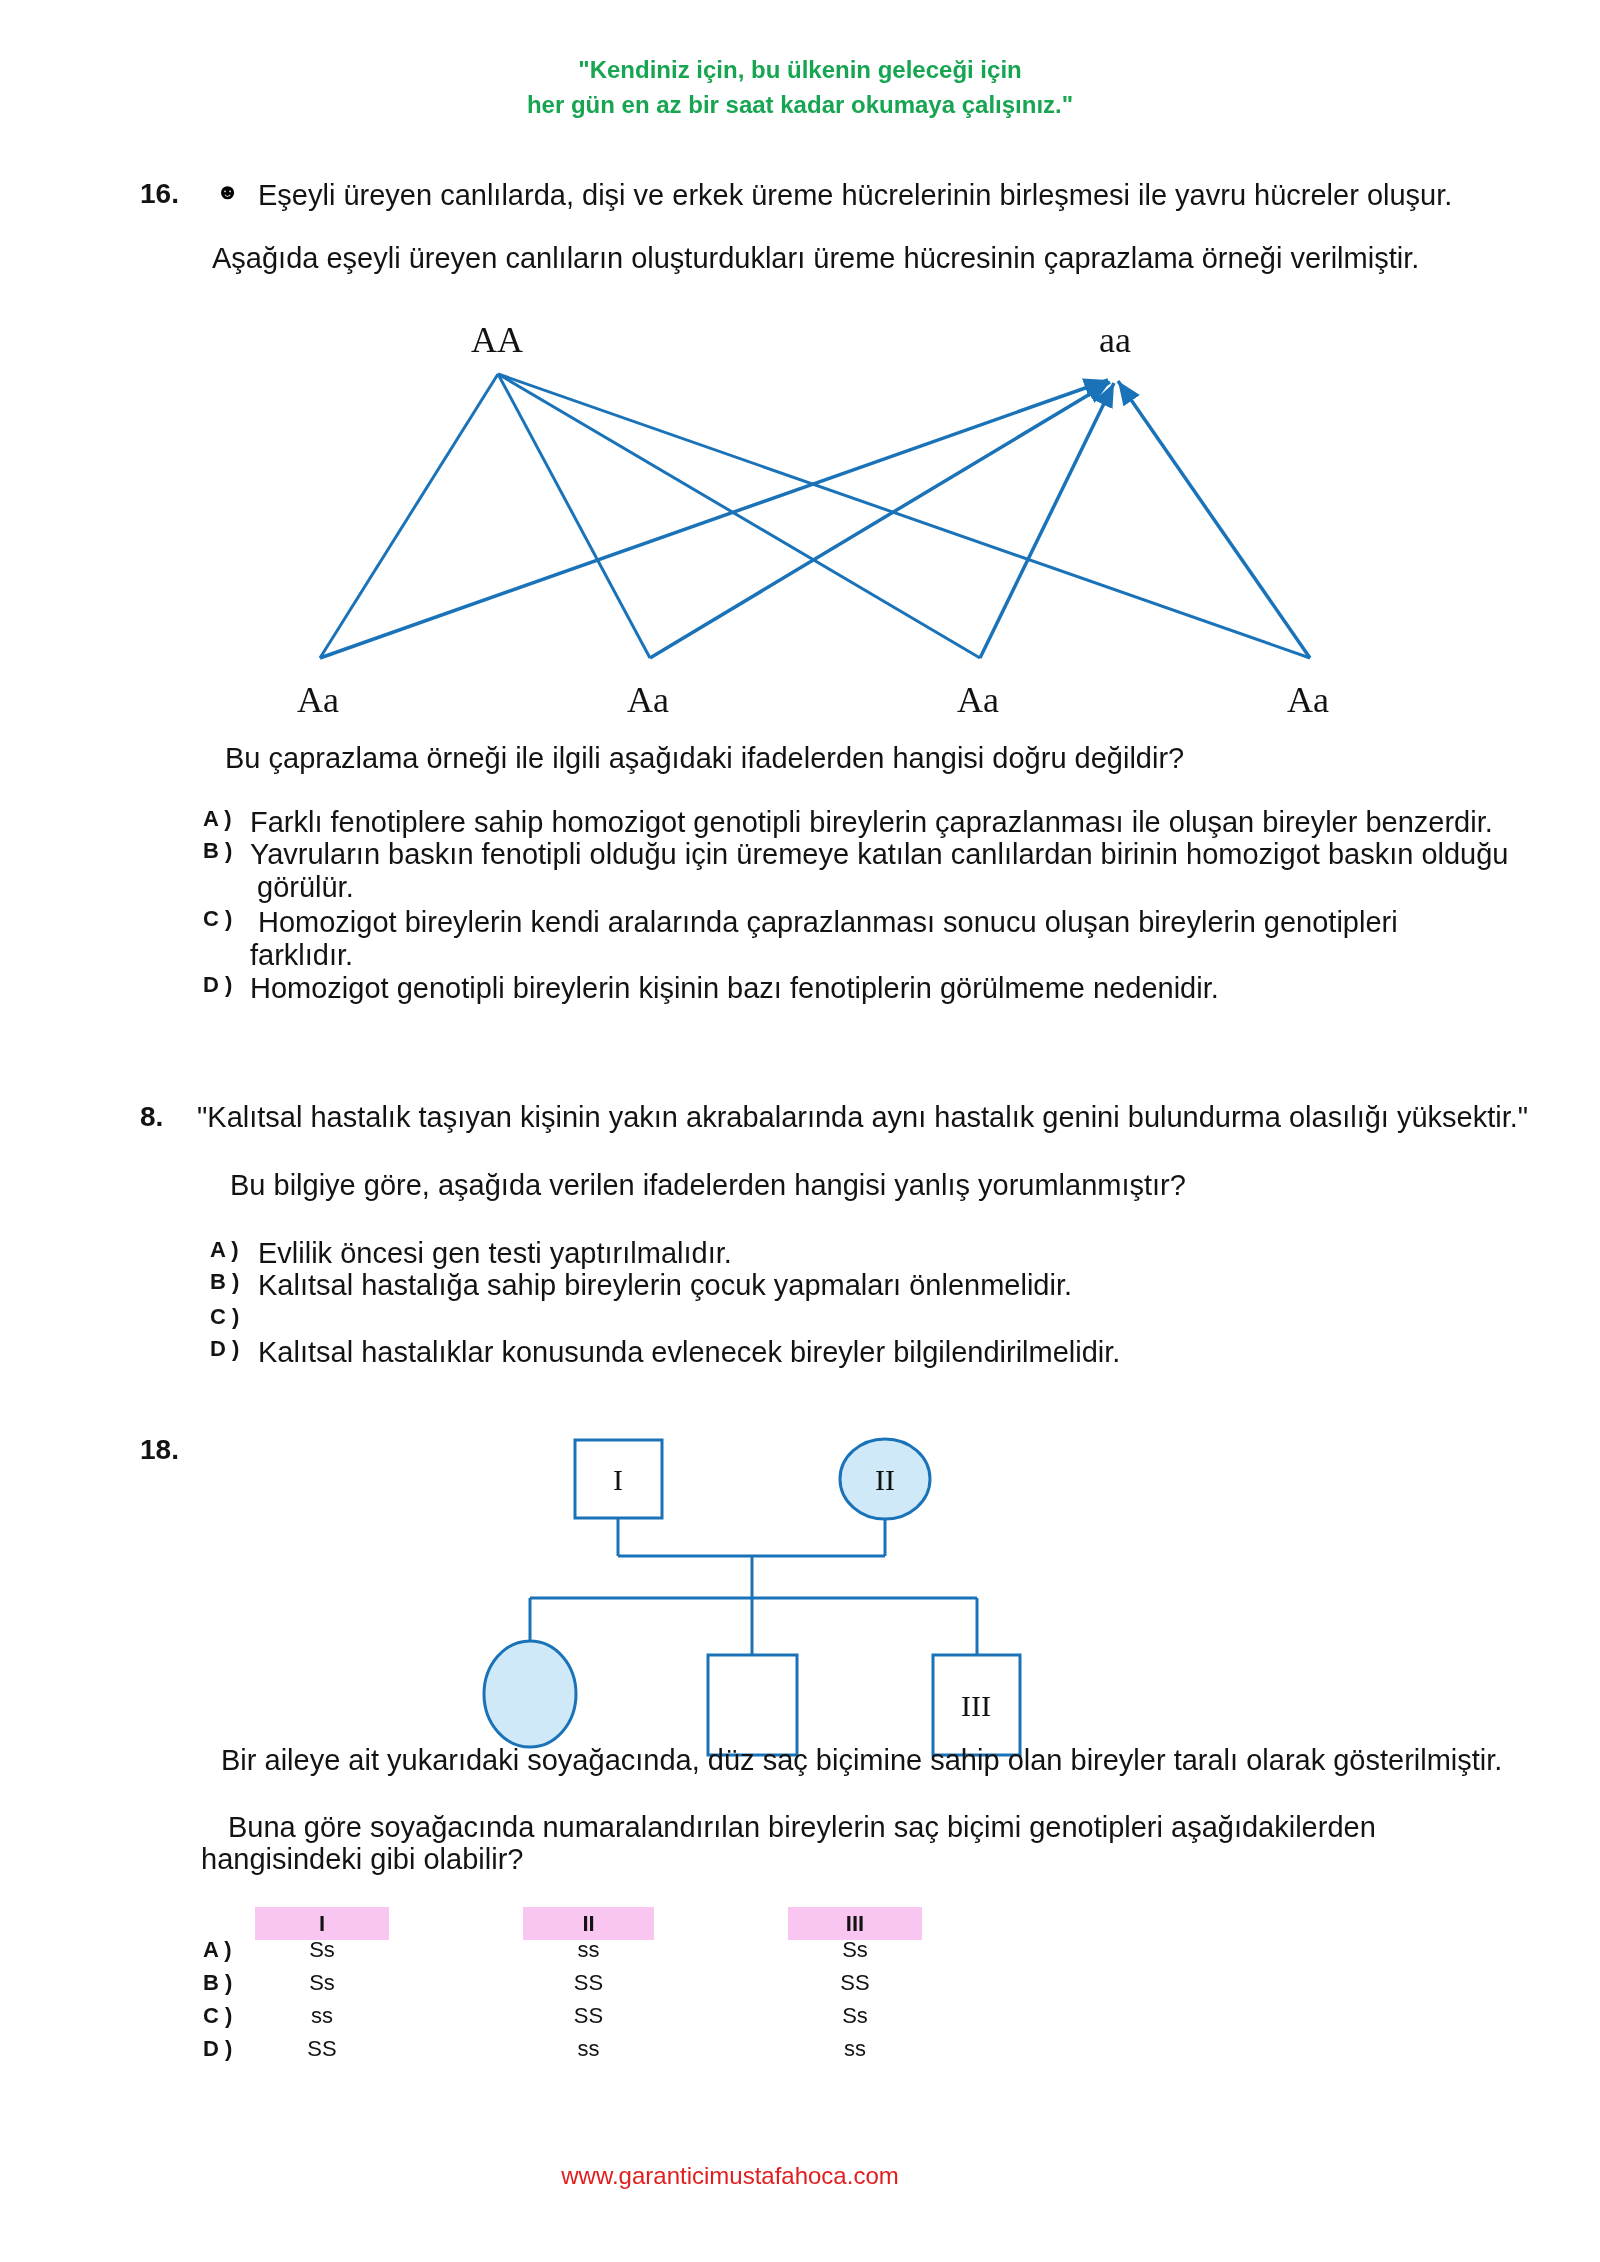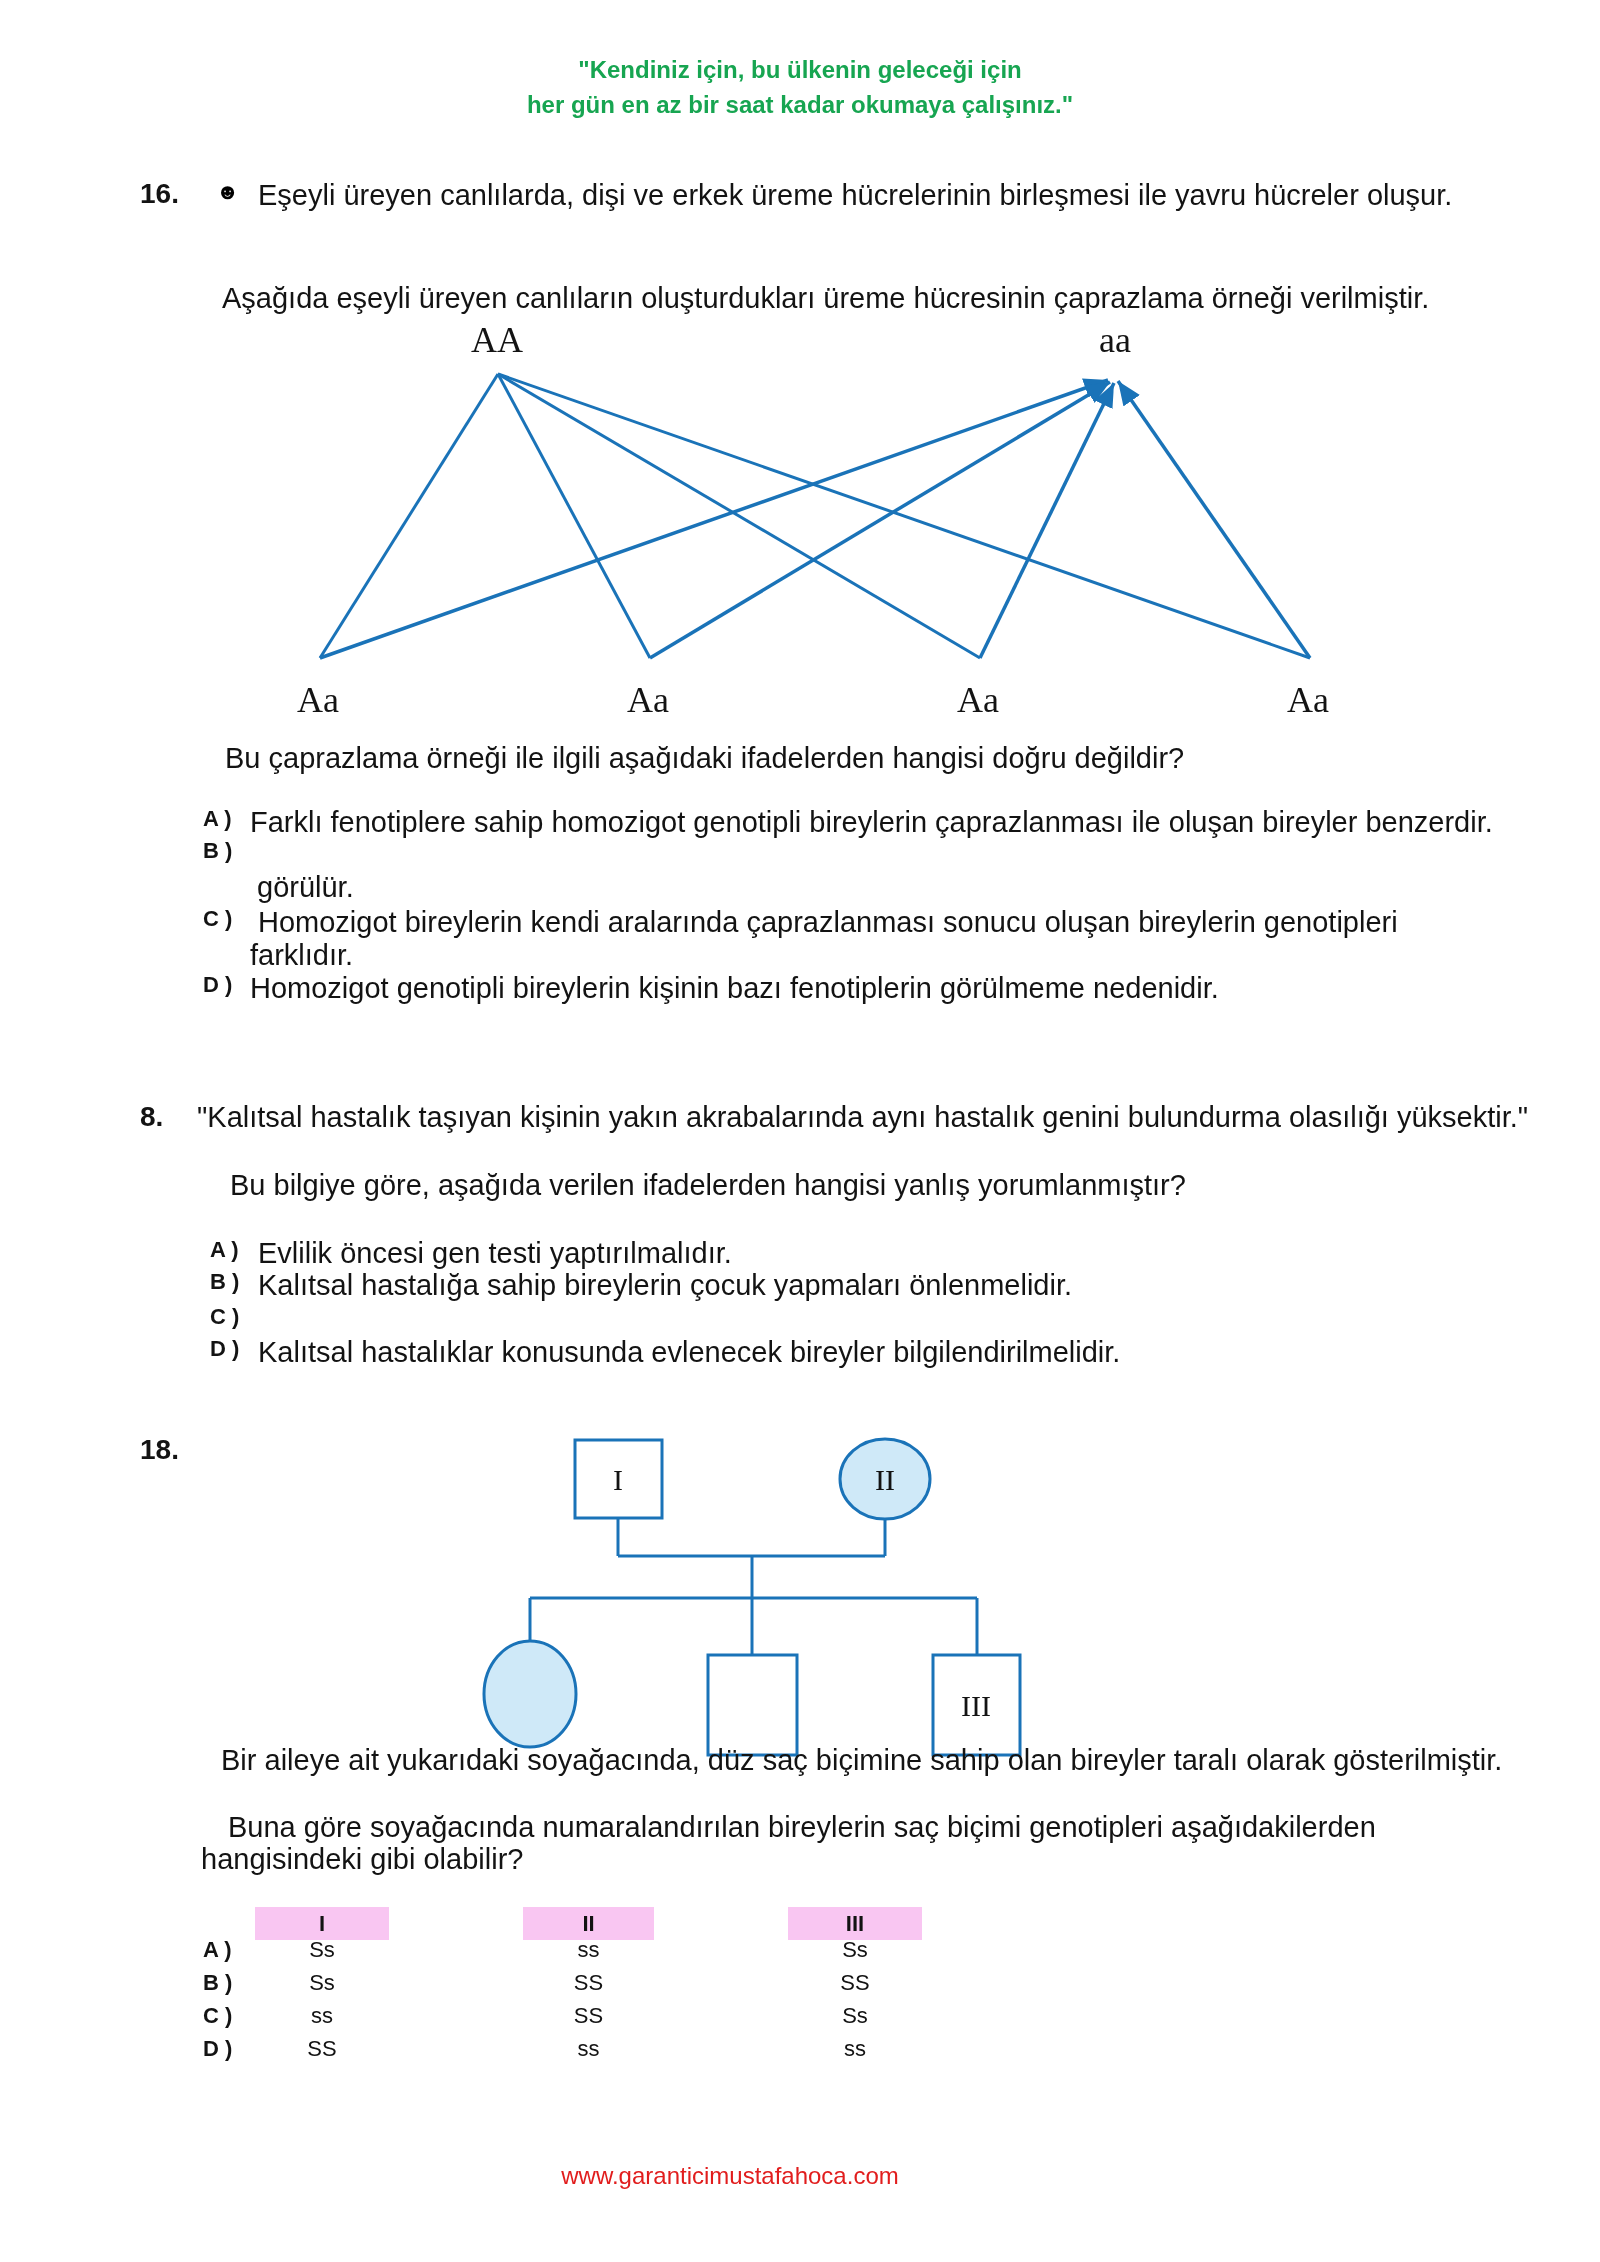--- a/index.html
+++ b/index.html
@@ -46,21 +46,21 @@
 <div class="page">
 
   <div class="abs green-head">
     <div>"Kendiniz için, bu ülkenin geleceği için</div>
     <div>her gün en az bir saat kadar okumaya çalışınız."</div>
   </div>
 
   <div class="abs qnum" style="left:140px;top:178px;">16.</div>
   <div class="abs bullet" style="left:216px;top:179px;">☻</div>
   <div class="abs body-txt" style="left:258px;top:179px;">Eşeyli üreyen canlılarda, dişi ve erkek üreme hücrelerinin birleşmesi ile yavru hücreler oluşur.</div>
-  <div class="abs body-txt" style="left:222px;top:242px;margin-top:40px;">Aşağıda eşeyli üreyen canlıların oluşturdukları üreme hücresinin çaprazlama örneği verilmiştir.</div>
+  <div class="abs body-txt" style="left:212px;top:242px;">Aşağıda eşeyli üreyen canlıların oluşturdukları üreme hücresinin çaprazlama örneği verilmiştir.</div>
 
   <svg class="abs" style="left:240px;top:315px;" width="1180" height="410" viewBox="240 315 1180 410">
     <defs>
       <marker id="arrow" markerUnits="userSpaceOnUse" markerWidth="26" markerHeight="20" refX="24" refY="10" orient="auto">
         <path d="M0,0 L24,10 L0,20 z" fill="#1a73b8"></path>
       </marker>
     </defs>
 
     <g stroke="#1a73b8" stroke-width="3">
       <line x1="498" y1="374" x2="320" y2="658"></line>
@@ -82,20 +82,21 @@
     <text class="serif-lbl" x="978" y="712" font-size="36" text-anchor="middle">Aa</text>
     <text class="serif-lbl" x="1308" y="712" font-size="36" text-anchor="middle">Aa</text>
   </svg>
 
   <div class="abs body-txt" style="left:225px;top:742px;">Bu çaprazlama örneği ile ilgili aşağıdaki ifadelerden hangisi doğru değildir?</div>
 
   <div class="abs opt-label" style="left:203px;top:806px;">A )</div>
   <div class="abs body-txt" style="left:250px;top:806px;">Farklı fenotiplere sahip homozigot genotipli bireylerin çaprazlanması ile oluşan bireyler benzerdir.</div>
 
   <div class="abs opt-label" style="left:203px;top:838px;">B )</div>
+  <div class="abs body-txt" style="left:250px;top:838px;">Yavruların baskın fenotipli olduğu için üremeye katılan canlılardan birinin homozigot baskın olduğu</div>
   <div class="abs body-txt" style="left:250px;top:871px;margin-left:7px;">görülür.</div>
 
   <div class="abs opt-label" style="left:203px;top:906px;">C )</div>
   <div class="abs body-txt" style="left:258px;top:906px;">Homozigot bireylerin kendi aralarında çaprazlanması sonucu oluşan bireylerin genotipleri</div>
   <div class="abs body-txt" style="left:250px;top:939px;">farklıdır.</div>
 
   <div class="abs opt-label" style="left:203px;top:972px;">D )</div>
   <div class="abs body-txt" style="left:250px;top:972px;">Homozigot genotipli bireylerin kişinin bazı fenotiplerin görülmeme nedenidir.</div>
 
   <div class="abs qnum" style="left:140px;top:1101px;">8.</div>

